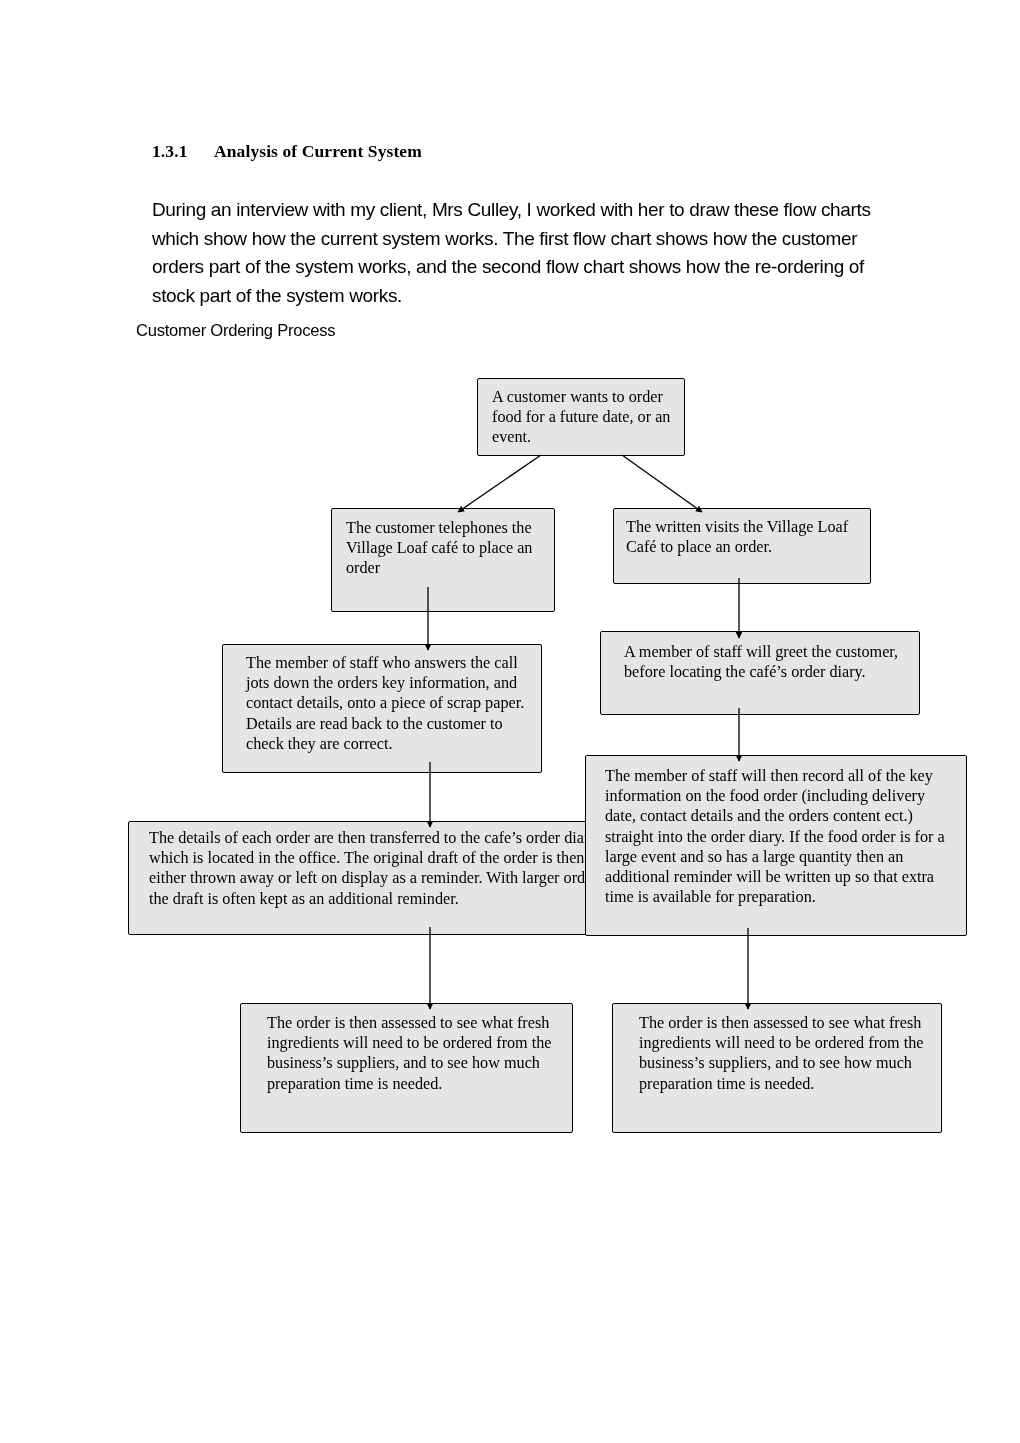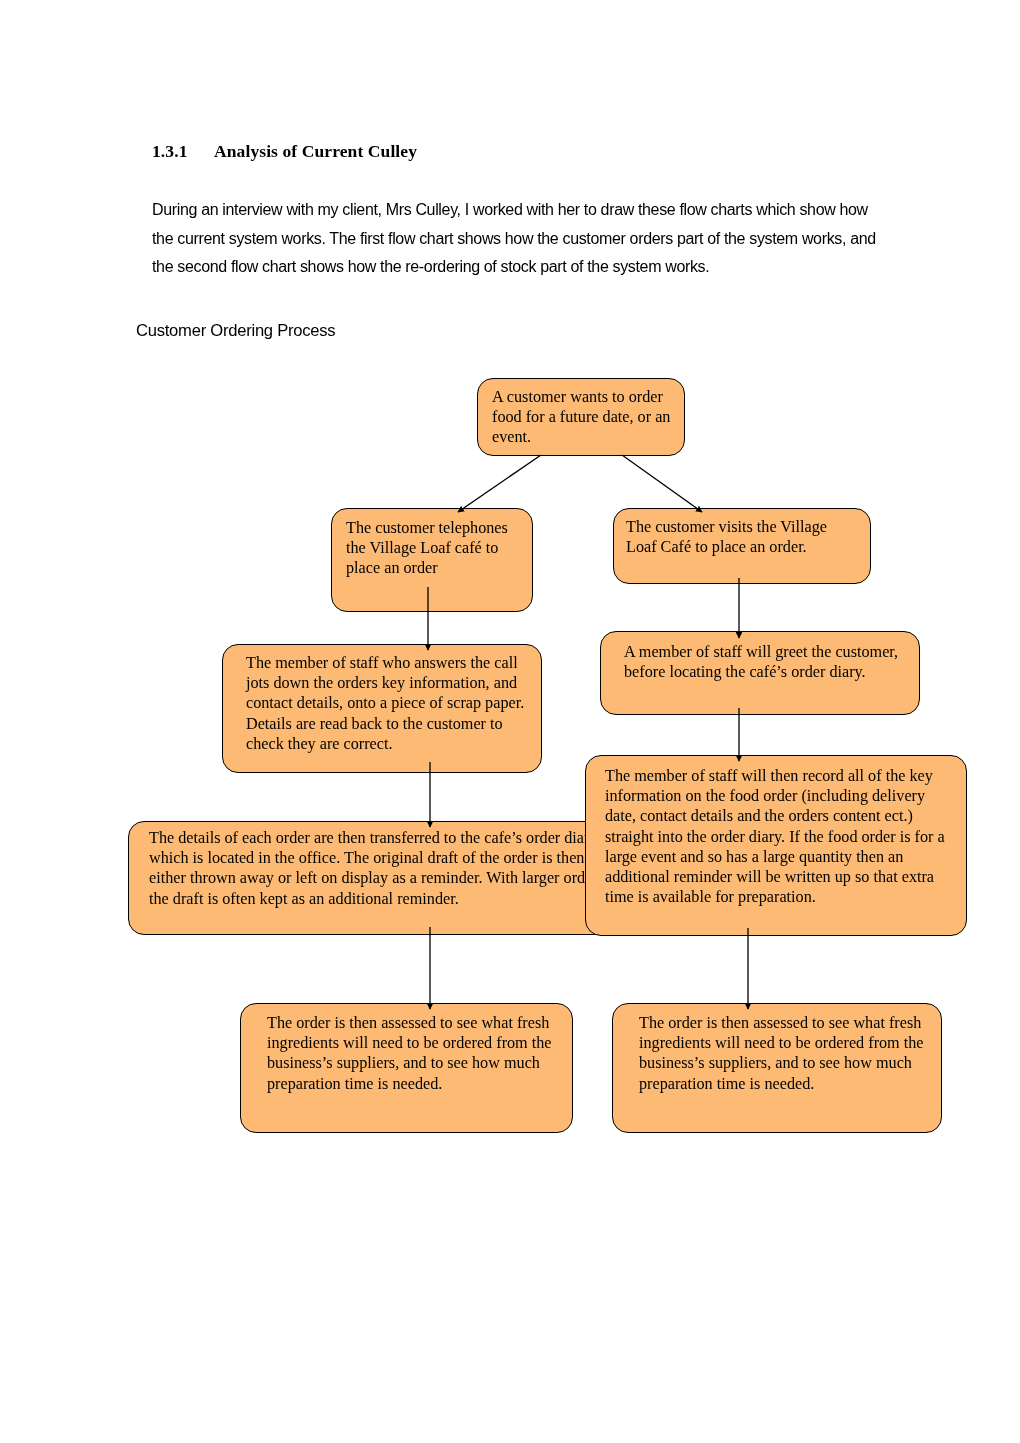--- a/index.html
+++ b/index.html
@@ -37,21 +37,21 @@
     line-height: 1.2;
   }
   .heading .num { display: inline-block; width: 62px; }
 
   .intro {
     position: absolute;
     left: 152px;
     top: 196px;
     width: 730px;
     font-family: "Liberation Sans", "DejaVu Sans", sans-serif;
-    font-size: 16px;
+    font-size: 19px;
     line-height: 28.6px;
     letter-spacing: -0.35px;
     color: #000;
   }
 
   .subheading {
     position: absolute;
     left: 136px;
     top: 321px;
     font-family: "Liberation Sans", "DejaVu Sans", sans-serif;
@@ -66,36 +66,36 @@
     left: 0;
     top: 0;
     width: 1020px;
     height: 1443px;
   }
 
   .node {
     position: absolute;
     box-sizing: border-box;
     border: 1.2px solid #000000;
-    border-radius: 16px;
-    background: #fdba74;
+    border-radius: 2px;
+    background: #e5e5e5;
     font-family: "Liberation Serif", "DejaVu Serif", serif;
     font-size: 16.2px;
     line-height: 20.2px;
     color: #000000;
     z-index: 3;
   }
   .node .txt {
     display: block;
     padding: 9px 12px 6px 14px;
   }
 
   
   #node-start      { left: 477px; top: 378px;  width: 208px; height: 78px;  }
-  #node-l1         { left: 331px; top: 508px;  width: 202px; height: 104px; }
+  #node-l1         { left: 331px; top: 508px;  width: 224px; height: 104px; }
   #node-l2         { left: 222px; top: 644px;  width: 320px; height: 129px; }
   #node-l3         { left: 128px; top: 821px;  width: 508px; height: 114px; }
   #node-l4         { left: 240px; top: 1003px; width: 333px; height: 130px; }
   #node-r1         { left: 613px; top: 508px;  width: 258px; height: 76px;  }
   #node-r2         { left: 600px; top: 631px;  width: 320px; height: 84px;  }
   #node-r3         { left: 585px; top: 755px;  width: 382px; height: 181px; }
   #node-r4         { left: 612px; top: 1003px; width: 330px; height: 130px; }
 
   #node-start .txt { padding-top: 8px; }
   #node-l1 .txt    { padding-left: 14px; }
@@ -114,21 +114,21 @@
     height: 1443px;
     z-index: 6;
     pointer-events: none;
   }
 </style>
 </head>
 <body>
 
 <div class="page">
 
-  <div class="heading"><span class="num">1.3.1</span><span>Analysis of Current Culley</span></div>
+  <div class="heading"><span class="num">1.3.1</span><span>Analysis of Current System</span></div>
 
   <div class="intro">During an interview with my client, Mrs Culley, I worked with her to draw these flow charts which show how the current system works. The first flow chart shows how the customer orders part of the system works, and the second flow chart shows how the re-ordering of stock part of the system works.</div>
 
   <div class="subheading">Customer Ordering Process</div>
 
   <div class="flow">
 
     <svg class="connectors" width="1020" height="1443" viewBox="0 0 1020 1443" xmlns="http://www.w3.org/2000/svg">
       <defs>
         <marker id="arrow" viewBox="0 0 10 10" refX="9" refY="5" markerWidth="5.2" markerHeight="5.2" orient="auto-start-reverse">
@@ -163,21 +163,21 @@
 
     <div class="node" id="node-l3">
       <span class="txt">The details of each order are then transferred to the cafe’s order diary which is located in the office. The original draft of the order is then either thrown away or left on display as a reminder. With larger orders the draft is often kept as an additional reminder.</span>
     </div>
 
     <div class="node" id="node-l4">
       <span class="txt">The order is then assessed to see what fresh ingredients will need to be ordered from the business’s suppliers, and to see how much preparation time is needed.</span>
     </div>
 
     <div class="node" id="node-r1">
-      <span class="txt">The customer visits the Village Loaf Café to place an order.</span>
+      <span class="txt">The written visits the Village Loaf Café to place an order.</span>
     </div>
 
     <div class="node" id="node-r2">
       <span class="txt">A member of staff will greet the customer, before locating the café’s order diary.</span>
     </div>
 
     <div class="node" id="node-r3">
       <span class="txt">The member of staff will then record all of the key information on the food order (including delivery date, contact details and the orders content ect.) straight into the order diary. If the food order is for a large event and so has a large quantity then an additional reminder will be written up so that extra time is available for preparation.</span>
     </div>
 

